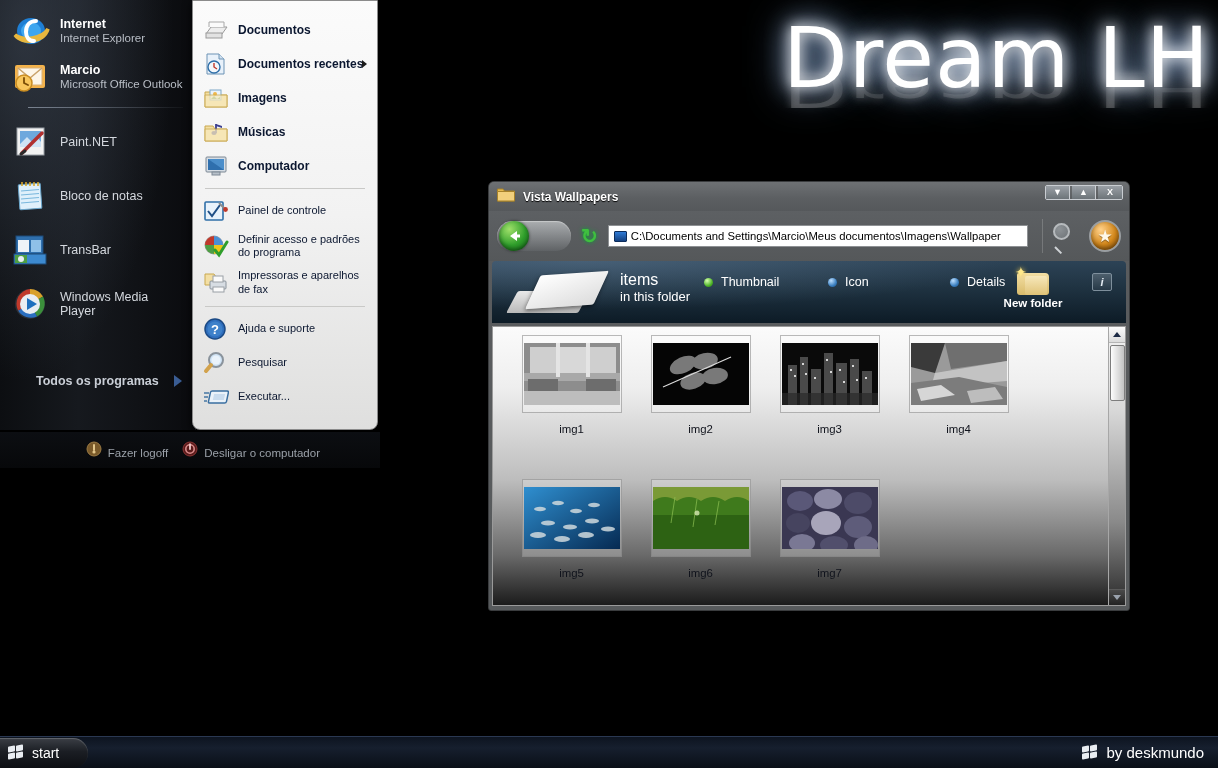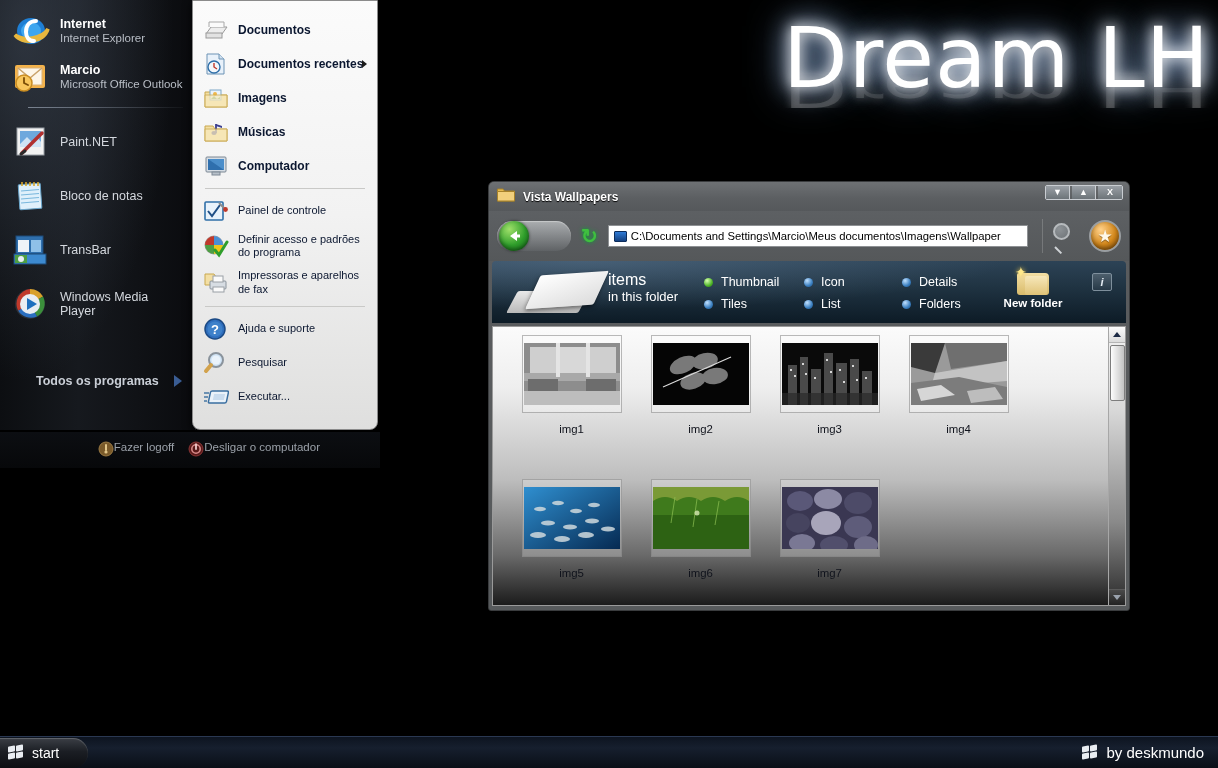--- a/index.html
+++ b/index.html
@@ -85,21 +85,21 @@
     position: absolute; right: 10px; top: 50%; transform: translateY(-50%);
     width:0;height:0;border-left:5px solid #1b1b1b;
     border-top:4px solid transparent;border-bottom:4px solid transparent;
   }
   .sm-bottom {
     position: absolute; left: 0; top: 432px; width: 380px; height: 36px;
     display: flex; align-items: center; justify-content: flex-end; gap: 14px;
     padding-right: 60px;
     background: linear-gradient(180deg, #0c0e12, #07080a);
   }
-  .sm-bottom .b-item { display:flex; align-items:flex-start; }
+  .sm-bottom .b-item { display:flex; align-items:flex-end; gap:6px; }
   .sm-bottom .b-item span { font-size: 11.5px; color: #9aa0a8; }
 
   
   .explorer {
     position: absolute; left: 488px; top: 181px; width: 642px; height: 430px;
     background: linear-gradient(180deg,#5a5c5e 0%, #575a5c 100%);
     border: 1px solid #3a3c3e;
     border-radius: 6px 6px 3px 3px;
     box-shadow: 0 6px 22px rgba(0,0,0,0.9);
   }
@@ -181,28 +181,28 @@
     background: linear-gradient(180deg,#e9e9e9,#b9b9b9);
     transform: skewX(-28deg); border-radius:2px;
   }
   .box-lid {
     position:absolute; left: 26px; top: 4px; width: 66px; height: 34px;
     background: linear-gradient(160deg,#ffffff,#dcdcdc);
     transform: skewX(-28deg) rotate(-4deg); border-radius:2px;
     box-shadow: 0 2px 4px rgba(0,0,0,0.5);
   }
   .band-count {
-    position:absolute; left: 116px; top: 10px; color:#ffffff;
+    position:absolute; left: 128px; top: 10px; color:#ffffff;
   }
   .band-count .c1 { font-size: 16px; }
   .band-count .c2 { font-size: 13px; }
   .band-opts {
     position:absolute; left: 212px; top: 10px;
     display:grid; grid-template-columns: 100px 98px 100px; grid-auto-rows: 22px;
-    column-gap: 0; row-gap: 0;
+    column-gap: 0; row-gap: 0; gap: 24px;
   }
   .opt { display:flex; align-items:center; gap:8px; font-size: 12.5px; color:#ffffff; }
   .dot { width:9px;height:9px;border-radius:50%;
          background: radial-gradient(circle at 35% 30%, #bfe0ff, #3a7fc0 60%, #1d4e80); }
   .dot.green { background: radial-gradient(circle at 35% 30%, #d7ffb0, #4fb529 60%, #246f10); }
   .band-newfolder {
     position:absolute; right: 58px; top: 8px; width: 70px; text-align:center;
   }
   .nf-folder { width:32px; height:26px; margin: 0 auto; position:relative; }
   .nf-folder .back { position:absolute; left:0;top:4px;width:32px;height:22px;border-radius:2px 4px 3px 3px;

